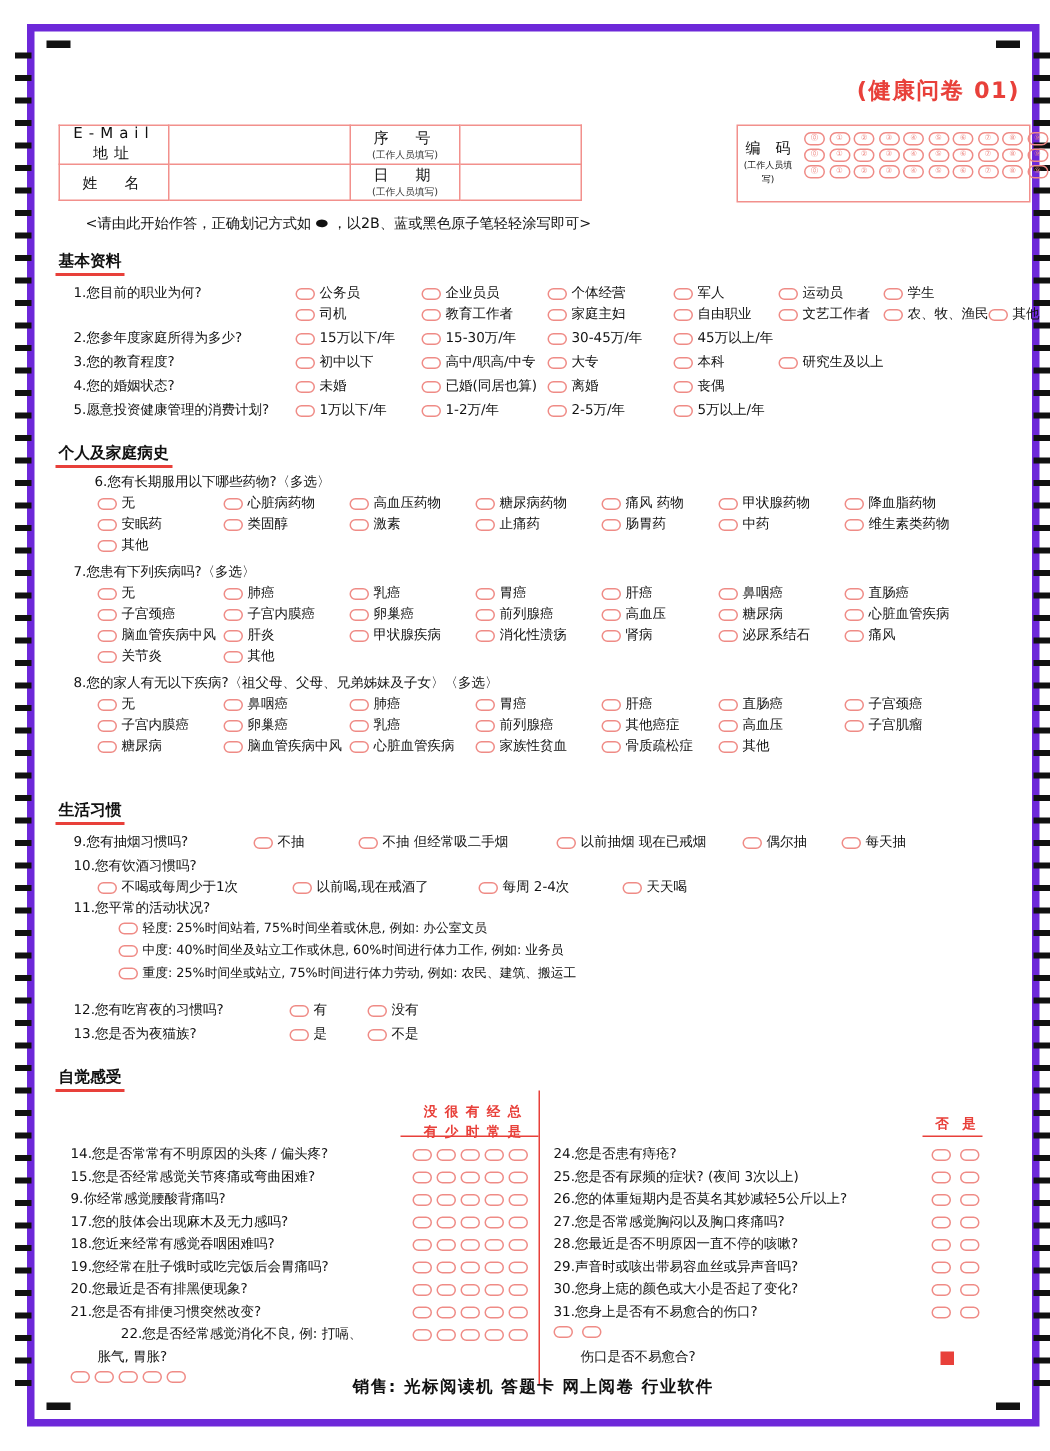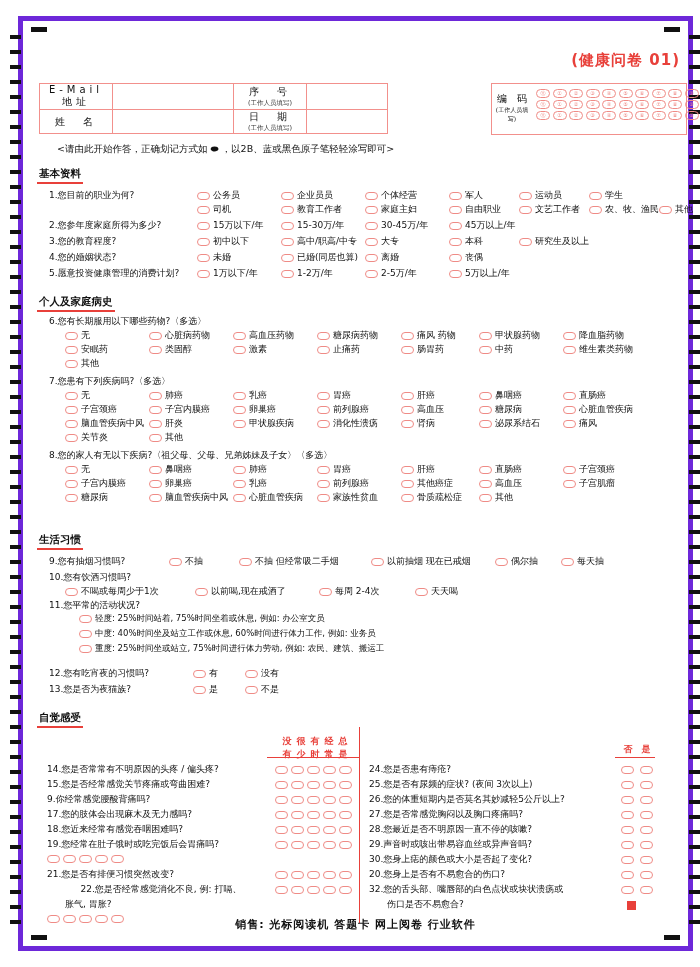--- a/index.html
+++ b/index.html
@@ -258,21 +258,21 @@
       <div class="q" style="left: 26px; top: 168px;"><span style="display:inline-block;width:148px">1.您目前的职业为何?</span><span class="opt" style="width:84px;"><span class="o"></span><span>公务员</span></span><span class="opt" style="width:84px;"><span class="o"></span><span>企业员员</span></span><span class="opt" style="width:84px;"><span class="o"></span><span>个体经营</span></span><span class="opt" style="width:70px;"><span class="o"></span><span>军人</span></span><span class="opt" style="width:70px;"><span class="o"></span><span>运动员</span></span><span class="opt" style="width:70px;"><span class="o"></span><span>学生</span></span></div>
       <div class="q" style="left: 26px; top: 182px;"><span style="display:inline-block;width:148px"></span><span class="opt" style="width:84px;"><span class="o"></span><span>司机</span></span><span class="opt" style="width:84px;"><span class="o"></span><span>教育工作者</span></span><span class="opt" style="width:84px;"><span class="o"></span><span>家庭主妇</span></span><span class="opt" style="width:70px;"><span class="o"></span><span>自由职业</span></span><span class="opt" style="width:70px;"><span class="o"></span><span>文艺工作者</span></span><span class="opt" style="width:70px;"><span class="o"></span><span>农、牧、渔民</span></span><span class="opt" style="width:60px;"><span class="o"></span><span>其他</span></span></div>
       <div class="q" style="left: 26px; top: 198px;"><span style="display:inline-block;width:148px">2.您参年度家庭所得为多少?</span><span class="opt" style="width:84px;"><span class="o"></span><span>15万以下/年</span></span><span class="opt" style="width:84px;"><span class="o"></span><span>15-30万/年</span></span><span class="opt" style="width:84px;"><span class="o"></span><span>30-45万/年</span></span><span class="opt" style="width:90px;"><span class="o"></span><span>45万以上/年</span></span></div>
       <div class="q" style="left: 26px; top: 214px;"><span style="display:inline-block;width:148px">3.您的教育程度?</span><span class="opt" style="width:84px;"><span class="o"></span><span>初中以下</span></span><span class="opt" style="width:84px;"><span class="o"></span><span>高中/职高/中专</span></span><span class="opt" style="width:84px;"><span class="o"></span><span>大专</span></span><span class="opt" style="width:70px;"><span class="o"></span><span>本科</span></span><span class="opt" style="width:90px;"><span class="o"></span><span>研究生及以上</span></span></div>
       <div class="q" style="left: 26px; top: 230px;"><span style="display:inline-block;width:148px">4.您的婚姻状态?</span><span class="opt" style="width:84px;"><span class="o"></span><span>未婚</span></span><span class="opt" style="width:84px;"><span class="o"></span><span>已婚(同居也算)</span></span><span class="opt" style="width:84px;"><span class="o"></span><span>离婚</span></span><span class="opt" style="width:70px;"><span class="o"></span><span>丧偶</span></span></div>
       <div class="q" style="left: 26px; top: 246px;"><span style="display:inline-block;width:148px">5.愿意投资健康管理的消费计划?</span><span class="opt" style="width:84px;"><span class="o"></span><span>1万以下/年</span></span><span class="opt" style="width:84px;"><span class="o"></span><span>1-2万/年</span></span><span class="opt" style="width:84px;"><span class="o"></span><span>2-5万/年</span></span><span class="opt" style="width:90px;"><span class="o"></span><span>5万以上/年</span></span></div>
     </div>
 
   <div class="sect" style="left:14px;top:274px;">个人及家庭病史</div>
   <div id="histArea">
-      <div class="q" style="left: 26px; top: 294px;"><span>6.您有长期服用以下哪些药物?〈多选〉</span></div>
+      <div class="q" style="left: 40px; top: 294px;"><span>6.您有长期服用以下哪些药物?〈多选〉</span></div>
       <div class="q" style="left: 42px; top: 308px;"><span class="opt" style="width:84px;"><span class="o"></span><span>无</span></span><span class="opt" style="width:84px;"><span class="o"></span><span>心脏病药物</span></span><span class="opt" style="width:84px;"><span class="o"></span><span>高血压药物</span></span><span class="opt" style="width:84px;"><span class="o"></span><span>糖尿病药物</span></span><span class="opt" style="width:78px;"><span class="o"></span><span>痛风 药物</span></span><span class="opt" style="width:84px;"><span class="o"></span><span>甲状腺药物</span></span><span class="opt" style="width:84px;"><span class="o"></span><span>降血脂药物</span></span></div>
       <div class="q" style="left: 42px; top: 322px;"><span class="opt" style="width:84px;"><span class="o"></span><span>安眠药</span></span><span class="opt" style="width:84px;"><span class="o"></span><span>类固醇</span></span><span class="opt" style="width:84px;"><span class="o"></span><span>激素</span></span><span class="opt" style="width:84px;"><span class="o"></span><span>止痛药</span></span><span class="opt" style="width:78px;"><span class="o"></span><span>肠胃药</span></span><span class="opt" style="width:84px;"><span class="o"></span><span>中药</span></span><span class="opt" style="width:84px;"><span class="o"></span><span>维生素类药物</span></span></div>
       <div class="q" style="left: 42px; top: 336px;"><span class="opt" style="width:84px;"><span class="o"></span><span>其他</span></span></div>
       <div class="q" style="left: 26px; top: 354px;"><span>7.您患有下列疾病吗?〈多选〉</span></div>
       <div class="q" style="left: 42px; top: 368px;"><span class="opt" style="width:84px;"><span class="o"></span><span>无</span></span><span class="opt" style="width:84px;"><span class="o"></span><span>肺癌</span></span><span class="opt" style="width:84px;"><span class="o"></span><span>乳癌</span></span><span class="opt" style="width:84px;"><span class="o"></span><span>胃癌</span></span><span class="opt" style="width:78px;"><span class="o"></span><span>肝癌</span></span><span class="opt" style="width:84px;"><span class="o"></span><span>鼻咽癌</span></span><span class="opt" style="width:84px;"><span class="o"></span><span>直肠癌</span></span></div>
       <div class="q" style="left: 42px; top: 382px;"><span class="opt" style="width:84px;"><span class="o"></span><span>子宫颈癌</span></span><span class="opt" style="width:84px;"><span class="o"></span><span>子宫内膜癌</span></span><span class="opt" style="width:84px;"><span class="o"></span><span>卵巢癌</span></span><span class="opt" style="width:84px;"><span class="o"></span><span>前列腺癌</span></span><span class="opt" style="width:78px;"><span class="o"></span><span>高血压</span></span><span class="opt" style="width:84px;"><span class="o"></span><span>糖尿病</span></span><span class="opt" style="width:84px;"><span class="o"></span><span>心脏血管疾病</span></span></div>
       <div class="q" style="left: 42px; top: 396px;"><span class="opt" style="width:84px;"><span class="o"></span><span>脑血管疾病中风</span></span><span class="opt" style="width:84px;"><span class="o"></span><span>肝炎</span></span><span class="opt" style="width:84px;"><span class="o"></span><span>甲状腺疾病</span></span><span class="opt" style="width:84px;"><span class="o"></span><span>消化性溃疡</span></span><span class="opt" style="width:78px;"><span class="o"></span><span>肾病</span></span><span class="opt" style="width:84px;"><span class="o"></span><span>泌尿系结石</span></span><span class="opt" style="width:84px;"><span class="o"></span><span>痛风</span></span></div>
       <div class="q" style="left: 42px; top: 410px;"><span class="opt" style="width:84px;"><span class="o"></span><span>关节炎</span></span><span class="opt" style="width:84px;"><span class="o"></span><span>其他</span></span></div>
       <div class="q" style="left: 26px; top: 428px;"><span>8.您的家人有无以下疾病?〈祖父母、父母、兄弟姊妹及子女〉〈多选〉</span></div>
       <div class="q" style="left: 42px; top: 442px;"><span class="opt" style="width:84px;"><span class="o"></span><span>无</span></span><span class="opt" style="width:84px;"><span class="o"></span><span>鼻咽癌</span></span><span class="opt" style="width:84px;"><span class="o"></span><span>肺癌</span></span><span class="opt" style="width:84px;"><span class="o"></span><span>胃癌</span></span><span class="opt" style="width:78px;"><span class="o"></span><span>肝癌</span></span><span class="opt" style="width:84px;"><span class="o"></span><span>直肠癌</span></span><span class="opt" style="width:84px;"><span class="o"></span><span>子宫颈癌</span></span></div>
@@ -299,37 +299,37 @@
       <div class="feel-head" style="left: 271px; top: 714px;">很<br>少</div>
       <div class="feel-head" style="left: 285px; top: 714px;">有<br>时</div>
       <div class="feel-head" style="left: 299px; top: 714px;">经<br>常</div>
       <div class="feel-head" style="left: 313px; top: 714px;">总<br>是</div>
       <div class="q" style="left: 24px; top: 742px;"><span style="display:inline-block;width:228px">14.您是否常常有不明原因的头疼 / 偏头疼?</span><span class="o" style="margin-right:3px"></span><span class="o" style="margin-right:3px"></span><span class="o" style="margin-right:3px"></span><span class="o" style="margin-right:3px"></span><span class="o" style="margin-right:3px"></span></div>
       <div class="q" style="left: 24px; top: 757px;"><span style="display:inline-block;width:228px">15.您是否经常感觉关节疼痛或弯曲困难?</span><span class="o" style="margin-right:3px"></span><span class="o" style="margin-right:3px"></span><span class="o" style="margin-right:3px"></span><span class="o" style="margin-right:3px"></span><span class="o" style="margin-right:3px"></span></div>
       <div class="q" style="left: 24px; top: 772px;"><span style="display:inline-block;width:228px">9.你经常感觉腰酸背痛吗?</span><span class="o" style="margin-right:3px"></span><span class="o" style="margin-right:3px"></span><span class="o" style="margin-right:3px"></span><span class="o" style="margin-right:3px"></span><span class="o" style="margin-right:3px"></span></div>
       <div class="q" style="left: 24px; top: 787px;"><span style="display:inline-block;width:228px">17.您的肢体会出现麻木及无力感吗?</span><span class="o" style="margin-right:3px"></span><span class="o" style="margin-right:3px"></span><span class="o" style="margin-right:3px"></span><span class="o" style="margin-right:3px"></span><span class="o" style="margin-right:3px"></span></div>
       <div class="q" style="left: 24px; top: 802px;"><span style="display:inline-block;width:228px">18.您近来经常有感觉吞咽困难吗?</span><span class="o" style="margin-right:3px"></span><span class="o" style="margin-right:3px"></span><span class="o" style="margin-right:3px"></span><span class="o" style="margin-right:3px"></span><span class="o" style="margin-right:3px"></span></div>
       <div class="q" style="left: 24px; top: 817px;"><span style="display:inline-block;width:228px">19.您经常在肚子饿时或吃完饭后会胃痛吗?</span><span class="o" style="margin-right:3px"></span><span class="o" style="margin-right:3px"></span><span class="o" style="margin-right:3px"></span><span class="o" style="margin-right:3px"></span><span class="o" style="margin-right:3px"></span></div>
-      <div class="q" style="left: 24px; top: 832px;"><span class="o" style="margin-right:3px"></span><span class="o" style="margin-right:3px"></span><span class="o" style="margin-right:3px"></span><span class="o" style="margin-right:3px"></span><span class="o" style="margin-right:3px"></span></div>
+      <div class="q" style="left: 24px; top: 832px;"><span style="display:inline-block;width:228px">20.您最近是否有排黑便现象?</span><span class="o" style="margin-right:3px"></span><span class="o" style="margin-right:3px"></span><span class="o" style="margin-right:3px"></span><span class="o" style="margin-right:3px"></span><span class="o" style="margin-right:3px"></span></div>
       <div class="q" style="left: 24px; top: 847px;"><span style="display:inline-block;width:228px">21.您是否有排便习惯突然改变?</span><span class="o" style="margin-right:3px"></span><span class="o" style="margin-right:3px"></span><span class="o" style="margin-right:3px"></span><span class="o" style="margin-right:3px"></span><span class="o" style="margin-right:3px"></span></div>
       <div class="q" style="left: 24px; top: 862px; text-align: center;"><span style="display:inline-block;width:228px">22.您是否经常感觉消化不良, 例: 打嗝、</span><span class="o" style="margin-right:3px"></span><span class="o" style="margin-right:3px"></span><span class="o" style="margin-right:3px"></span><span class="o" style="margin-right:3px"></span><span class="o" style="margin-right:3px"></span></div>
       <div class="q" style="left: 24px; top: 877px;"><span style="display:inline-block;width:228px">　　胀气, 胃胀?</span></div>
       <div class="q" style="left: 24px; top: 892px;"><span class="o" style="margin-right:3px"></span><span class="o" style="margin-right:3px"></span><span class="o" style="margin-right:3px"></span><span class="o" style="margin-right:3px"></span><span class="o" style="margin-right:3px"></span></div>
       <div class="vline" style="left: 336px; top: 706px; height: 196px;"></div>
       <div class="hline" style="left: 244px; top: 736px; width: 92px;"></div>
       <div class="hline" style="left: 592px; top: 736px; width: 40px;"></div>
       <div class="feel-head" style="left: 598px; top: 722px;">否</div>
       <div class="feel-head" style="left: 616px; top: 722px;">是</div>
       <div class="q" style="left: 346px; top: 742px;"><span style="display:inline-block;width:252px">24.您是否患有痔疮?</span><span class="o" style="margin-right:6px"></span><span class="o"></span></div>
       <div class="q" style="left: 346px; top: 757px;"><span style="display:inline-block;width:252px">25.您是否有尿频的症状?  (夜间 3次以上)</span><span class="o" style="margin-right:6px"></span><span class="o"></span></div>
       <div class="q" style="left: 346px; top: 772px;"><span style="display:inline-block;width:252px">26.您的体重短期内是否莫名其妙减轻5公斤以上?</span><span class="o" style="margin-right:6px"></span><span class="o"></span></div>
       <div class="q" style="left: 346px; top: 787px;"><span style="display:inline-block;width:252px">27.您是否常感觉胸闷以及胸口疼痛吗?</span><span class="o" style="margin-right:6px"></span><span class="o"></span></div>
       <div class="q" style="left: 346px; top: 802px;"><span style="display:inline-block;width:252px">28.您最近是否不明原因一直不停的咳嗽?</span><span class="o" style="margin-right:6px"></span><span class="o"></span></div>
       <div class="q" style="left: 346px; top: 817px;"><span style="display:inline-block;width:252px">29.声音时或咳出带易容血丝或异声音吗?</span><span class="o" style="margin-right:6px"></span><span class="o"></span></div>
       <div class="q" style="left: 346px; top: 832px;"><span style="display:inline-block;width:252px">30.您身上痣的颜色或大小是否起了变化?</span><span class="o" style="margin-right:6px"></span><span class="o"></span></div>
-      <div class="q" style="left: 346px; top: 847px;"><span style="display:inline-block;width:252px">20.您身上是否有不易愈合的伤口?</span><span class="o" style="margin-right:6px"></span><span class="o"></span></div>
-      <div class="q" style="left: 346px; top: 862px;"><span style="display:inline-block;width:252px">32.您的舌头部、嘴唇部的白色点状或块状溃疡或</span><span class="o" style="margin-right:6px"></span><span class="o"></span></div>
+      <div class="q" style="left: 346px; top: 847px;"><span style="display:inline-block;width:252px">31.您身上是否有不易愈合的伤口?</span><span class="o" style="margin-right:6px"></span><span class="o"></span></div>
+      <div class="q" style="left: 346px; top: 862px;"><span class="o" style="margin-right:6px"></span><span class="o"></span></div>
       <div class="q" style="left: 346px; top: 877px;"><span style="display:inline-block;width:252px">　　伤口是否不易愈合?</span></div>
     </div>
 
   <div class="redsq"></div>
   <div class="footer">销售: 光标阅读机  答题卡  网上阅卷  行业软件</div>
 </div>
 
 </body></html>

